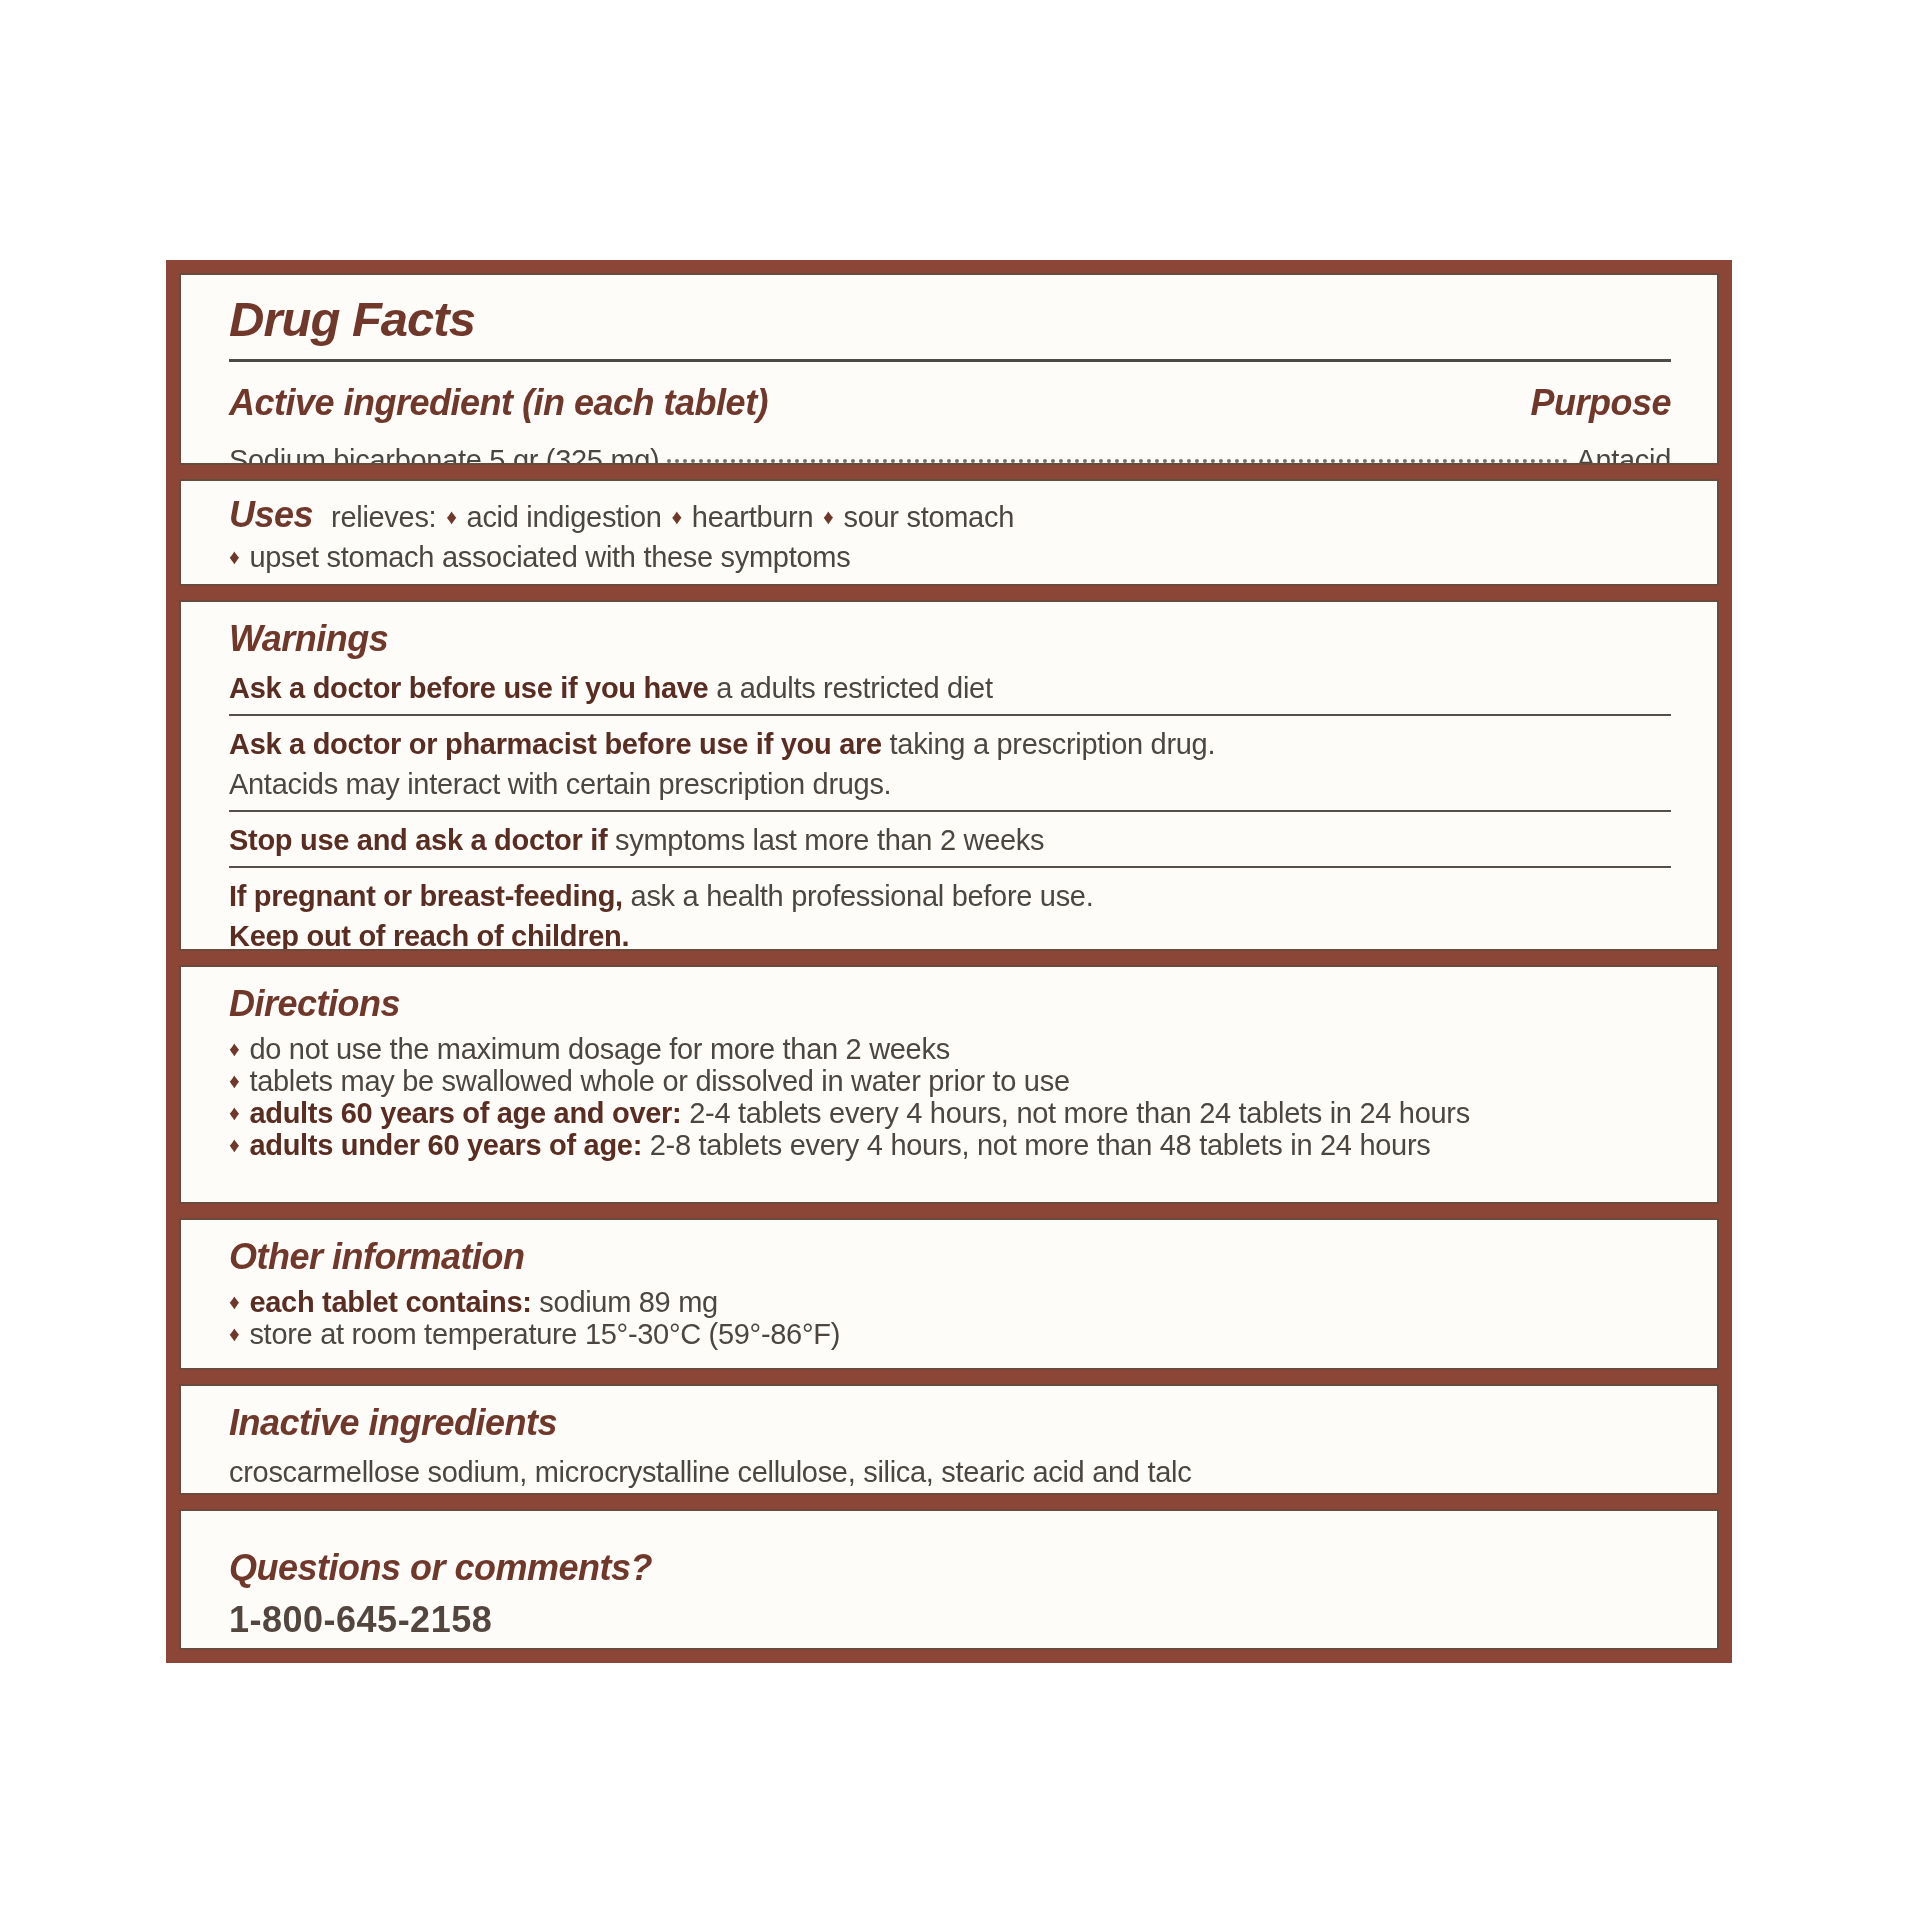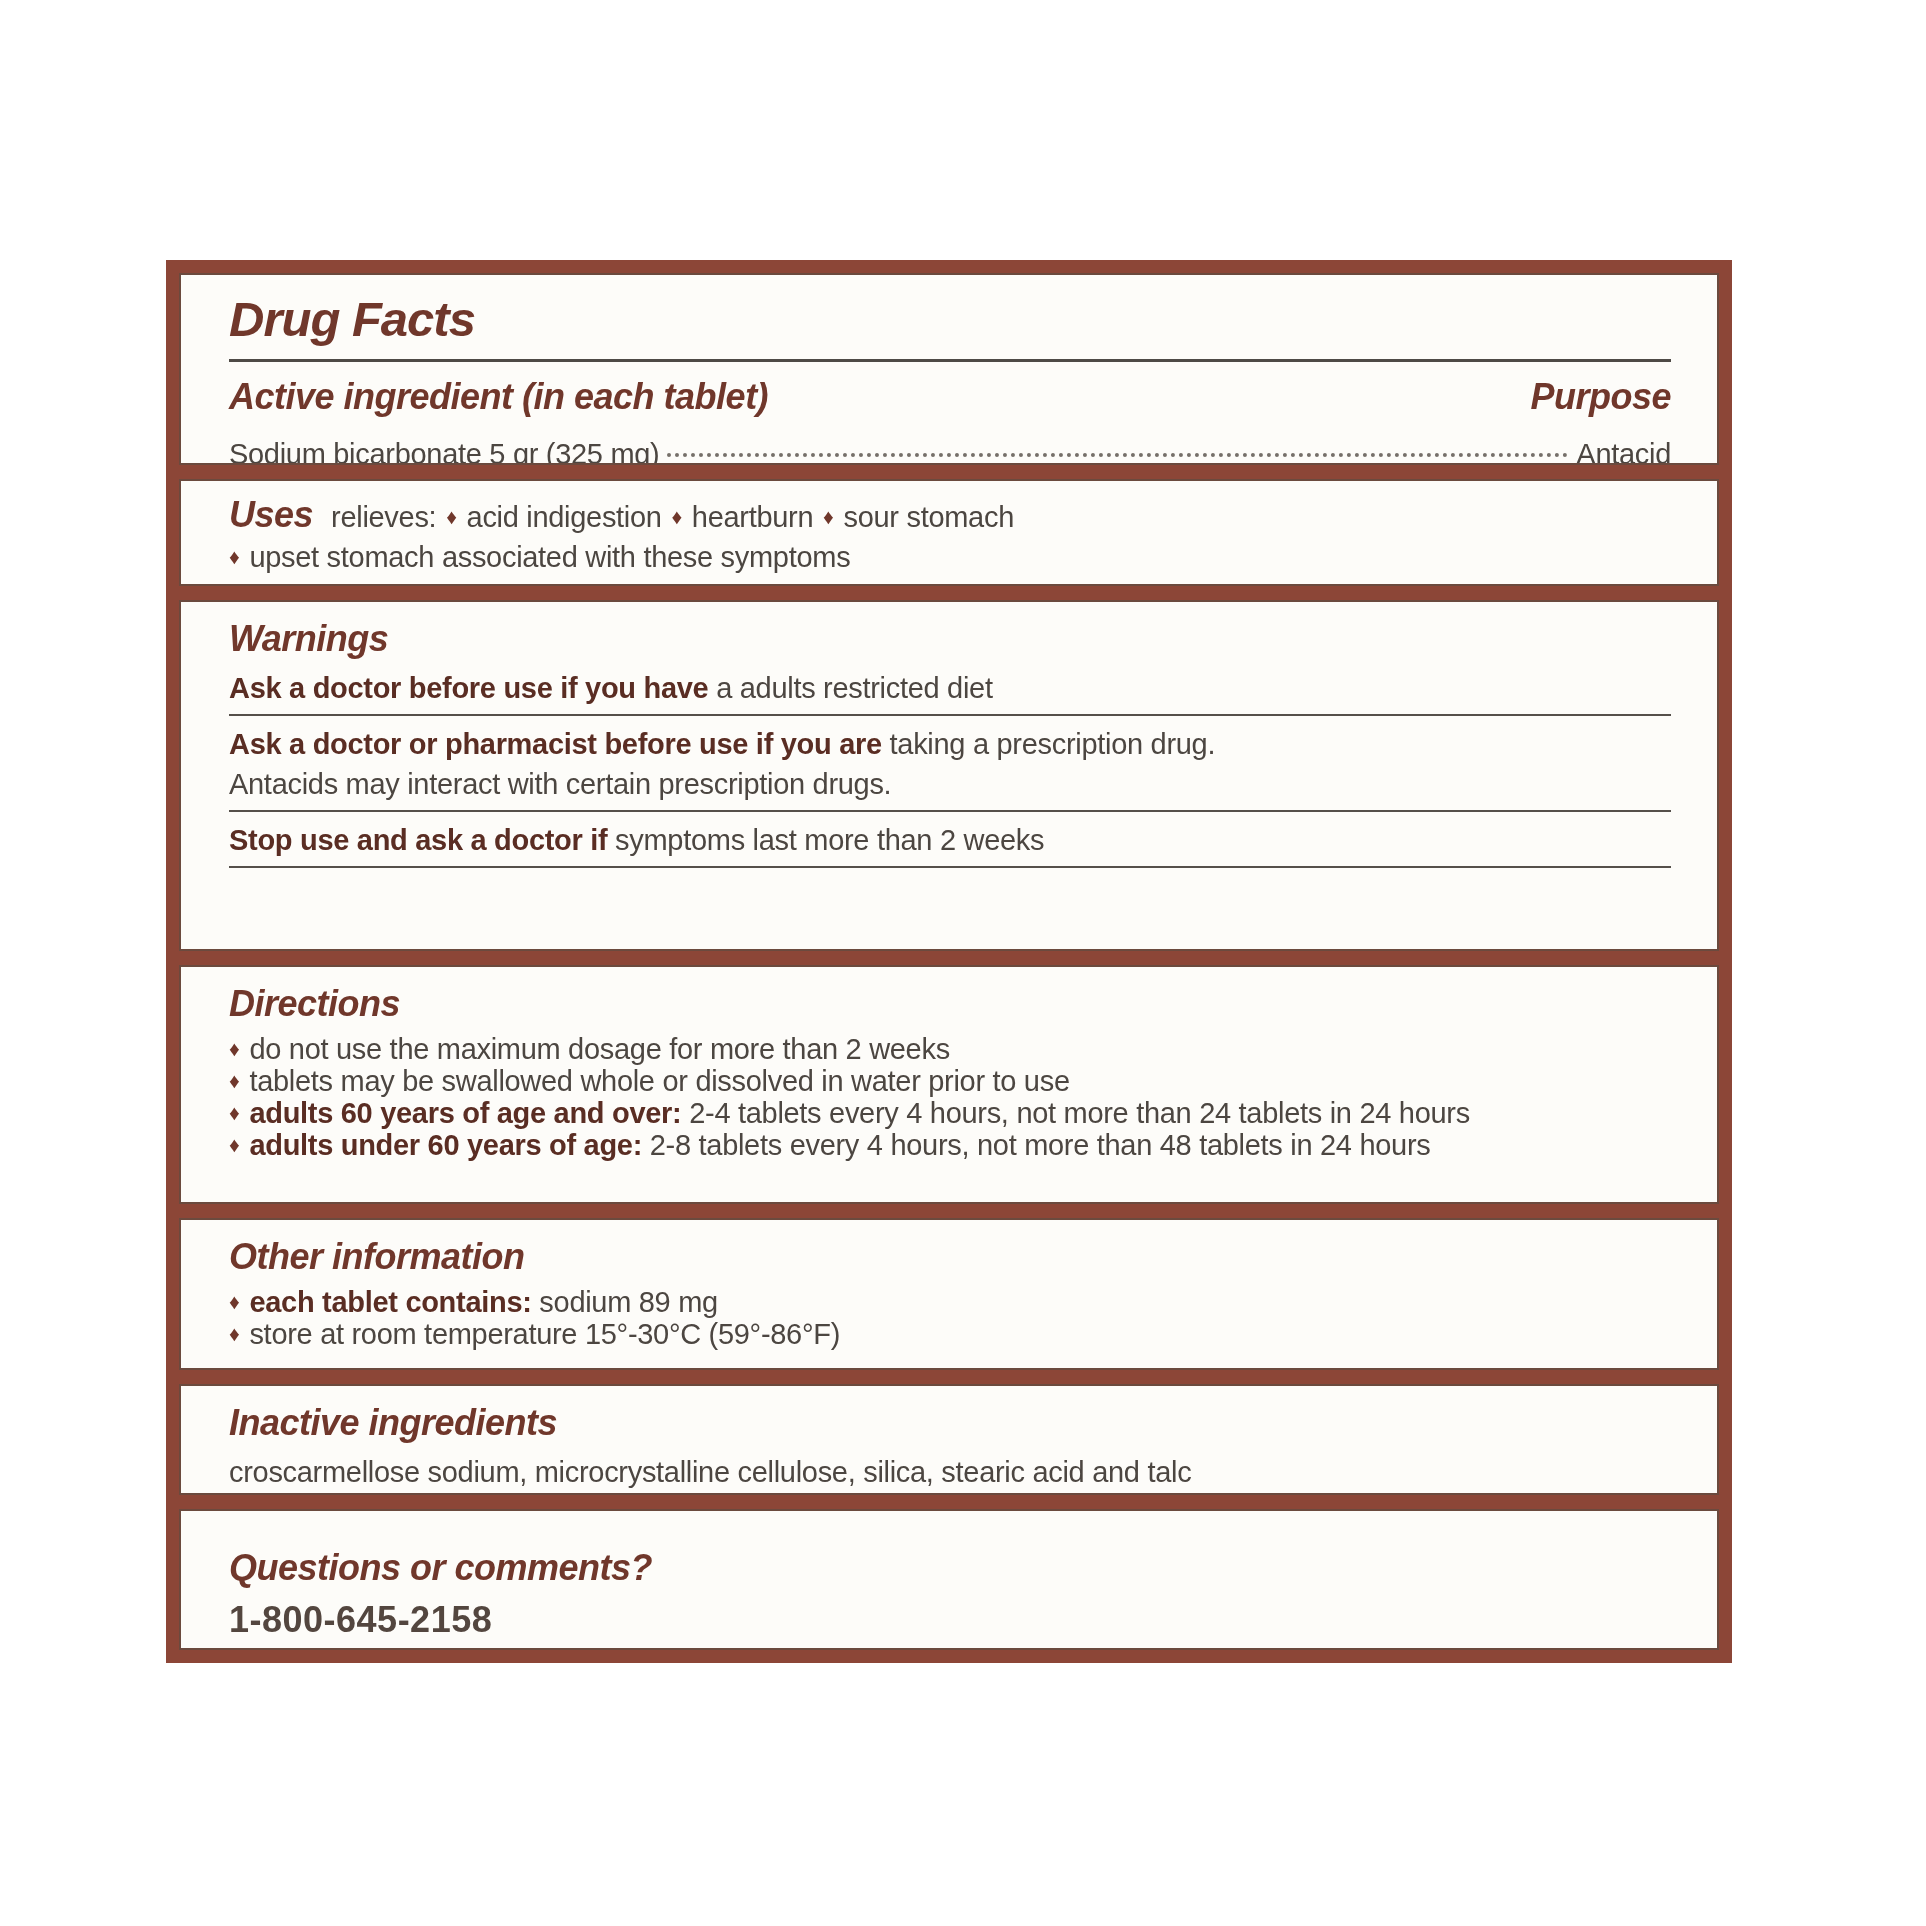--- a/index.html
+++ b/index.html
@@ -52,21 +52,21 @@
   }
   .thin-rule {
     border: none;
     border-top: 3px solid #4e4a46;
     margin: 0;
   }
   .heads-row {
     display: flex;
     justify-content: space-between;
     align-items: baseline;
-    margin-top: 14px;
+    margin-top: 20px;
   }
   .sec-heading {
     font-size: 36px;
     font-weight: bold;
     font-style: italic;
     color: #70372b;
     letter-spacing: -0.5px;
     margin: 0;
   }
   .sec-heading.block {
@@ -172,20 +172,24 @@
       <hr class="warn-rule">
       <div class="body-text">
         <span class="bold-brown">Ask a doctor or pharmacist before use if you are</span><span> taking a prescription drug.</span>
         <div>Antacids may interact with certain prescription drugs.</div>
       </div>
       <hr class="warn-rule">
       <div class="body-text">
         <span class="bold-brown">Stop use and ask a doctor if</span><span> symptoms last more than 2 weeks</span>
       </div>
       <hr class="warn-rule">
+      <div class="body-text">
+        <span class="bold-brown">If pregnant or breast-feeding,</span><span> ask a health professional before use.</span>
+        <div class="bold-brown">Keep out of reach of children.</div>
+      </div>
     </section>
 
     <div class="divider-bar"></div>
 
     <section class="panel sec-directions">
       <h2 class="sec-heading block">Directions</h2>
       <div class="bullet-line">
         <span class="diamond" style="margin-left:0;">♦</span><span>do not use the maximum dosage for more than 2 weeks</span>
       </div>
       <div class="bullet-line">

